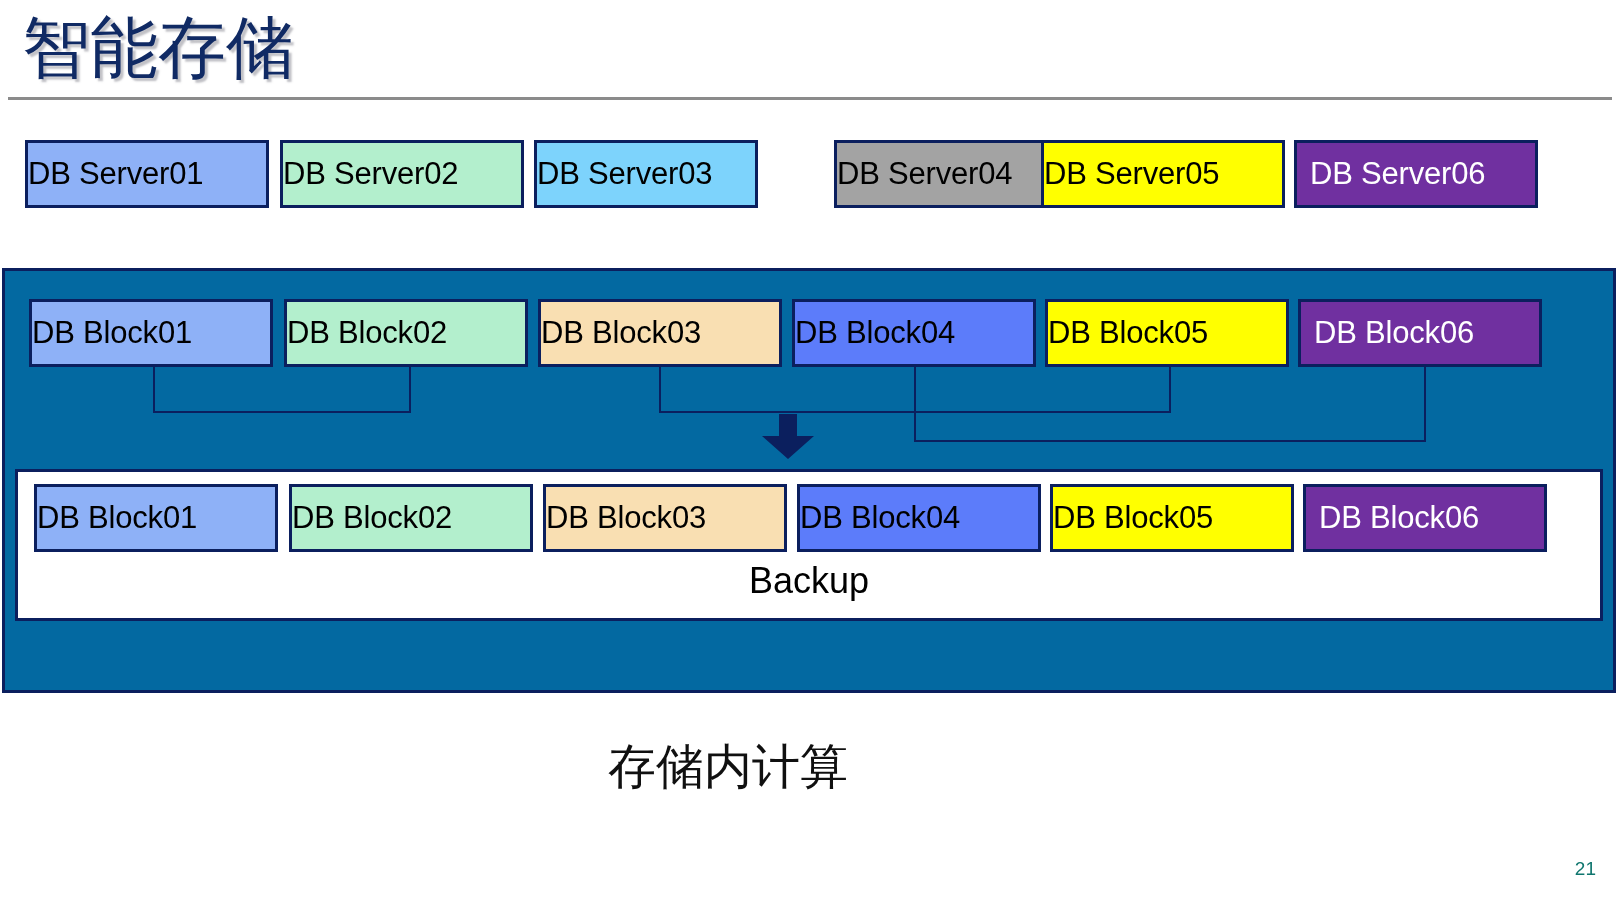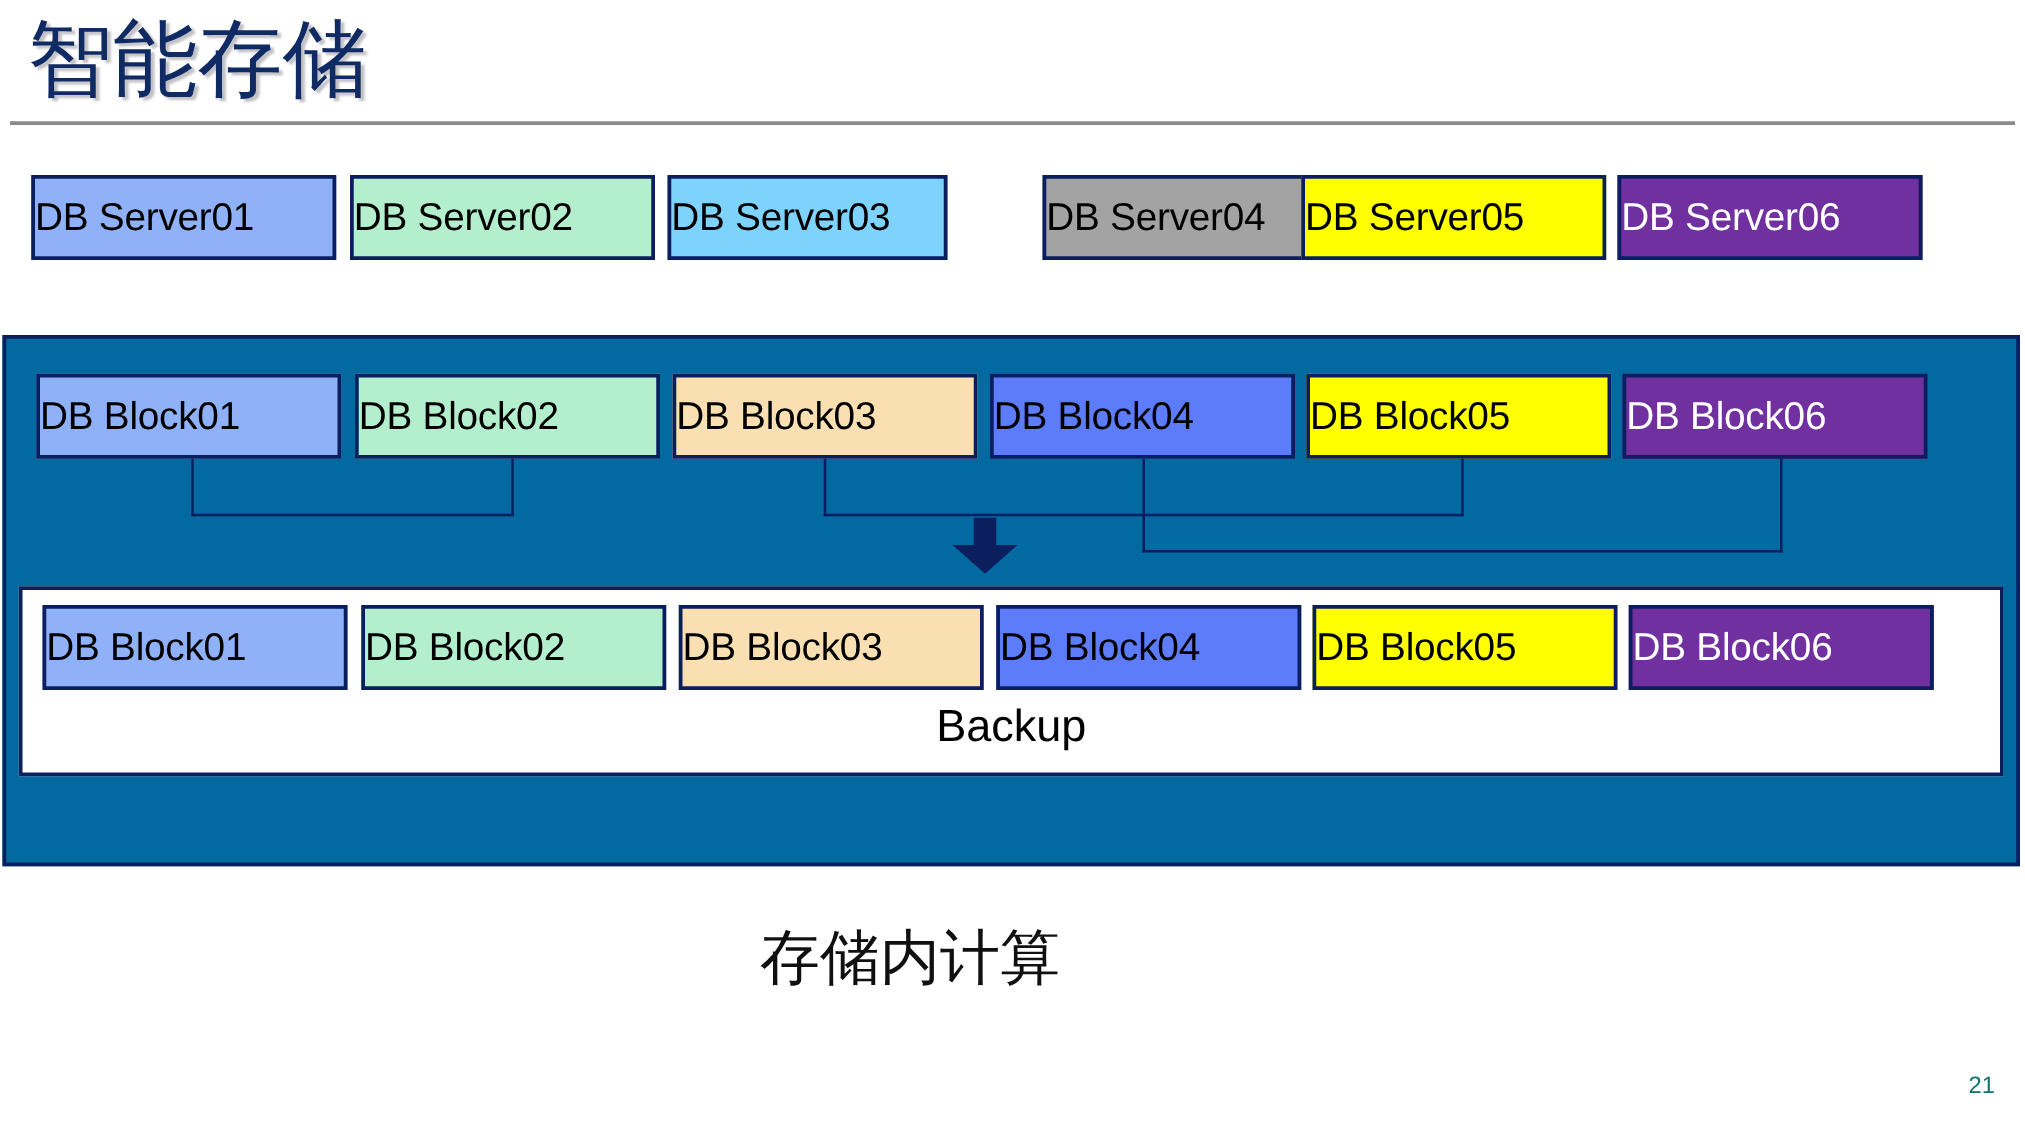--- a/index.html
+++ b/index.html
@@ -44,20 +44,21 @@
     display: flex;
     align-items: center;
     justify-content: flex-start;
     font-size: 31px;
     color: #000000;
     white-space: nowrap;
     letter-spacing: -0.2px;
   }
   .cbox.light {
     color: #ffffff;
+    padding-left: 13px;
   }
 
   
   #server-row .cbox { top: 140px; height: 68px; }
 
   
   #storage-container {
     position: absolute;
     left: 2px;
     top: 268px;

